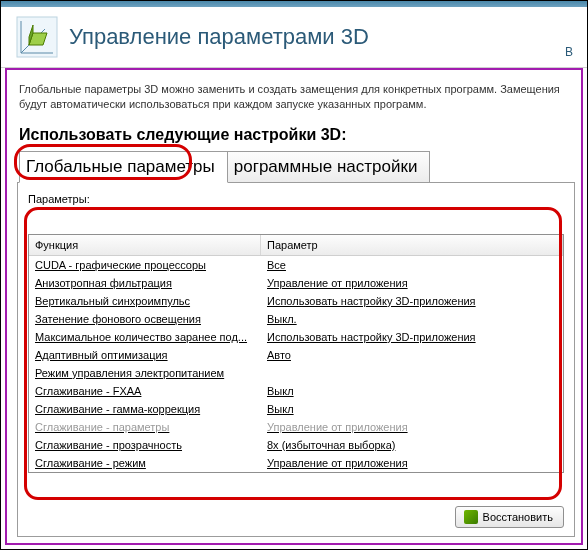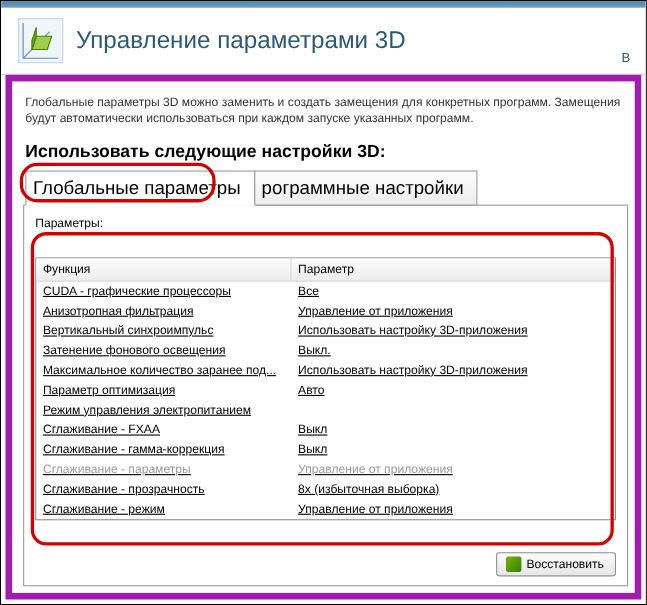--- a/index.html
+++ b/index.html
@@ -48,21 +48,21 @@
     color: #2b5a78;
     align-self: flex-end;
   }
   .body {
     padding: 8px 6px 6px 10px;
     flex: 1;
     display: flex;
     flex-direction: column;
     overflow: hidden;
     background: #fff;
-    border: 6px solid #a21caf;
+    border: 2px solid #a21caf;
     margin: 0 4px 4px 4px;
   }
   .desc {
     font-size: 11px;
     color: #333;
     margin: 4px 0 14px 2px;
     line-height: 1.35;
   }
   .section-label {
     font-size: 16px;
@@ -253,21 +253,21 @@
               </div>
               <div class="row">
                 <div class="col col1">Затенение фонового освещения</div>
                 <div class="col col2">Выкл.</div>
               </div>
               <div class="row">
                 <div class="col col1">Максимальное количество заранее под...</div>
                 <div class="col col2">Использовать настройку 3D-приложения</div>
               </div>
               <div class="row">
-                <div class="col col1">Параметр оптимизация</div>
+                <div class="col col1">Адаптивный оптимизация</div>
                 <div class="col col2">Авто</div>
               </div>
               <div class="row">
                 <div class="col col1">Режим управления электропитанием</div>
               </div>
               <div class="row">
                 <div class="col col1">Сглаживание - FXAA</div>
                 <div class="col col2">Выкл</div>
               </div>
               <div class="row">

